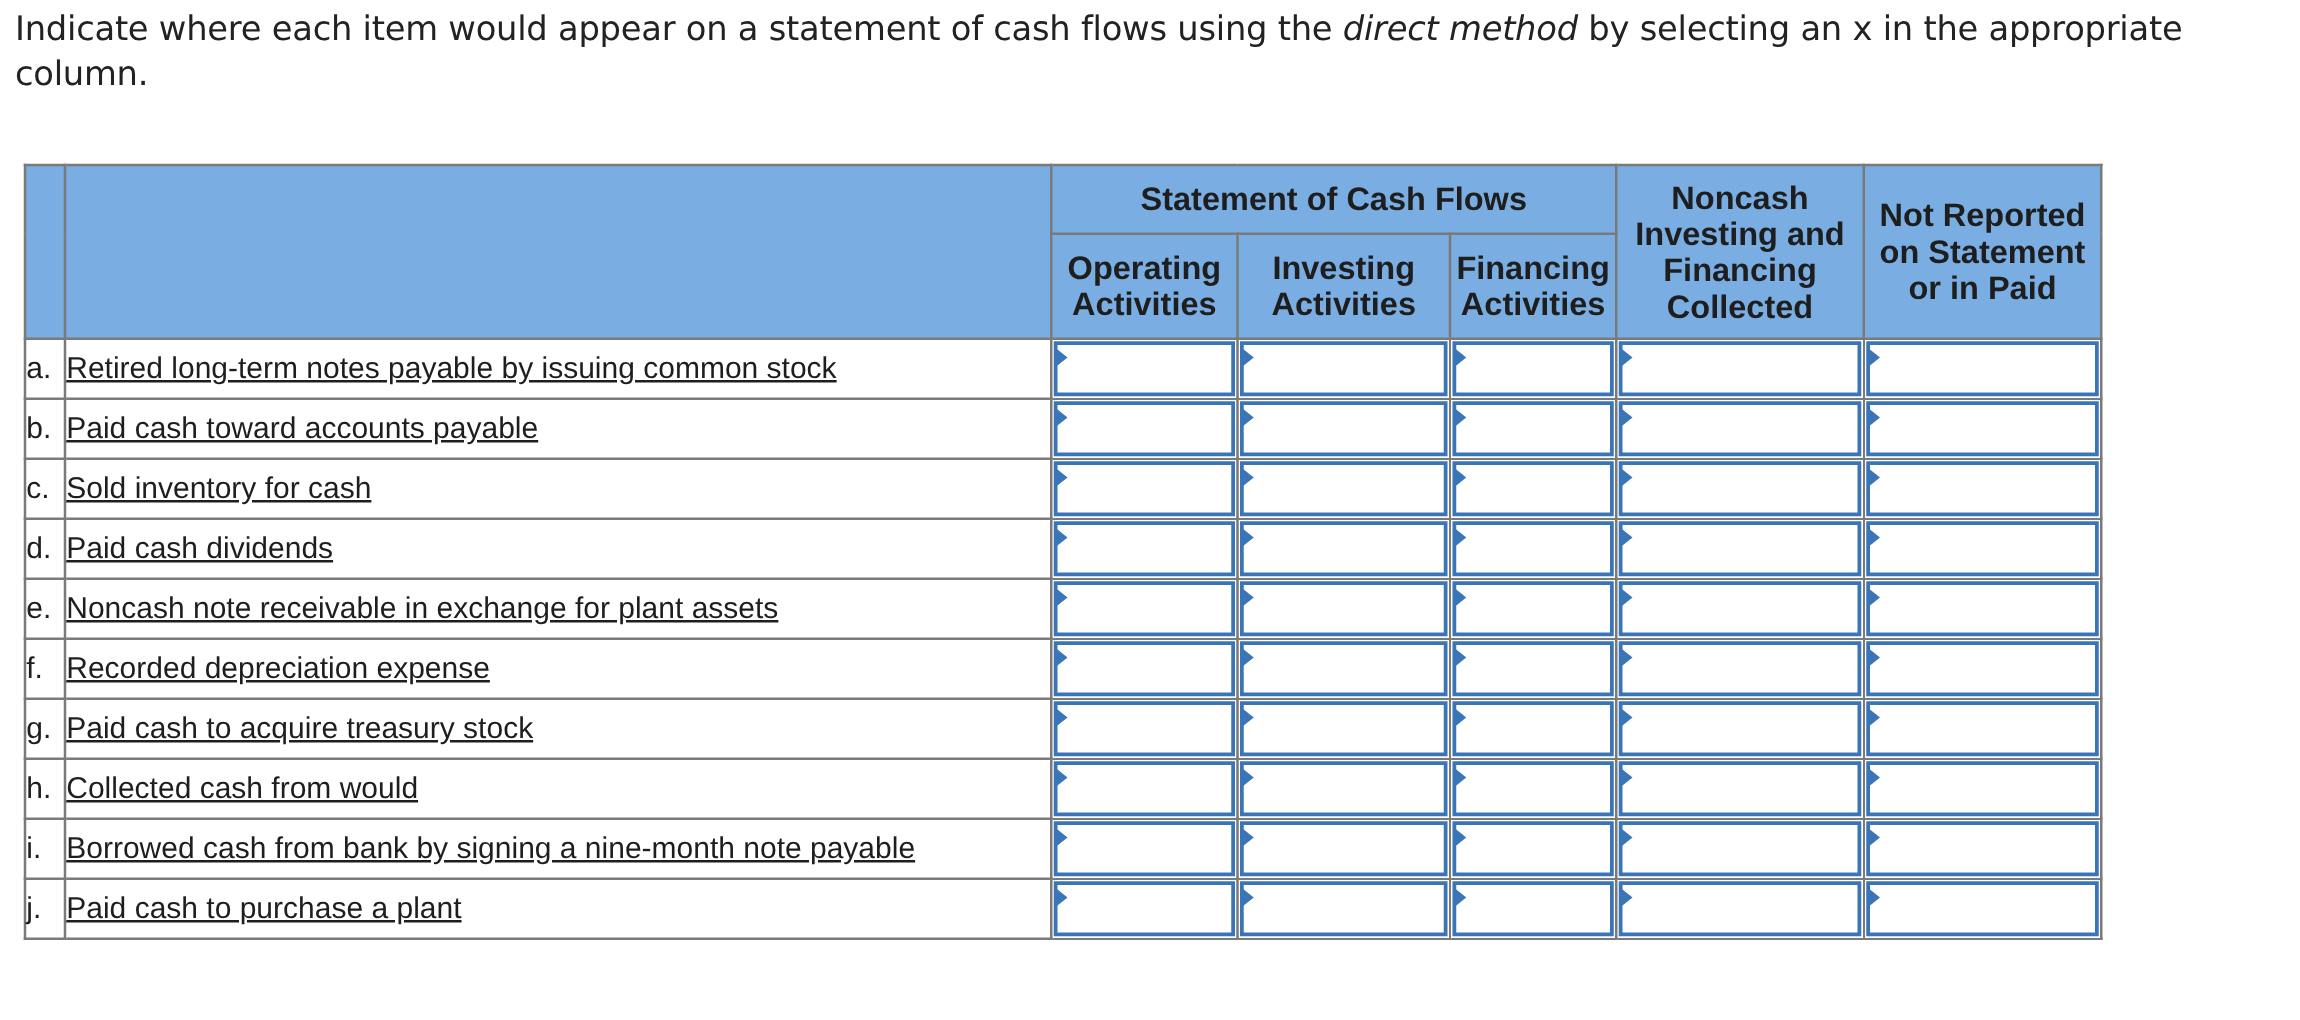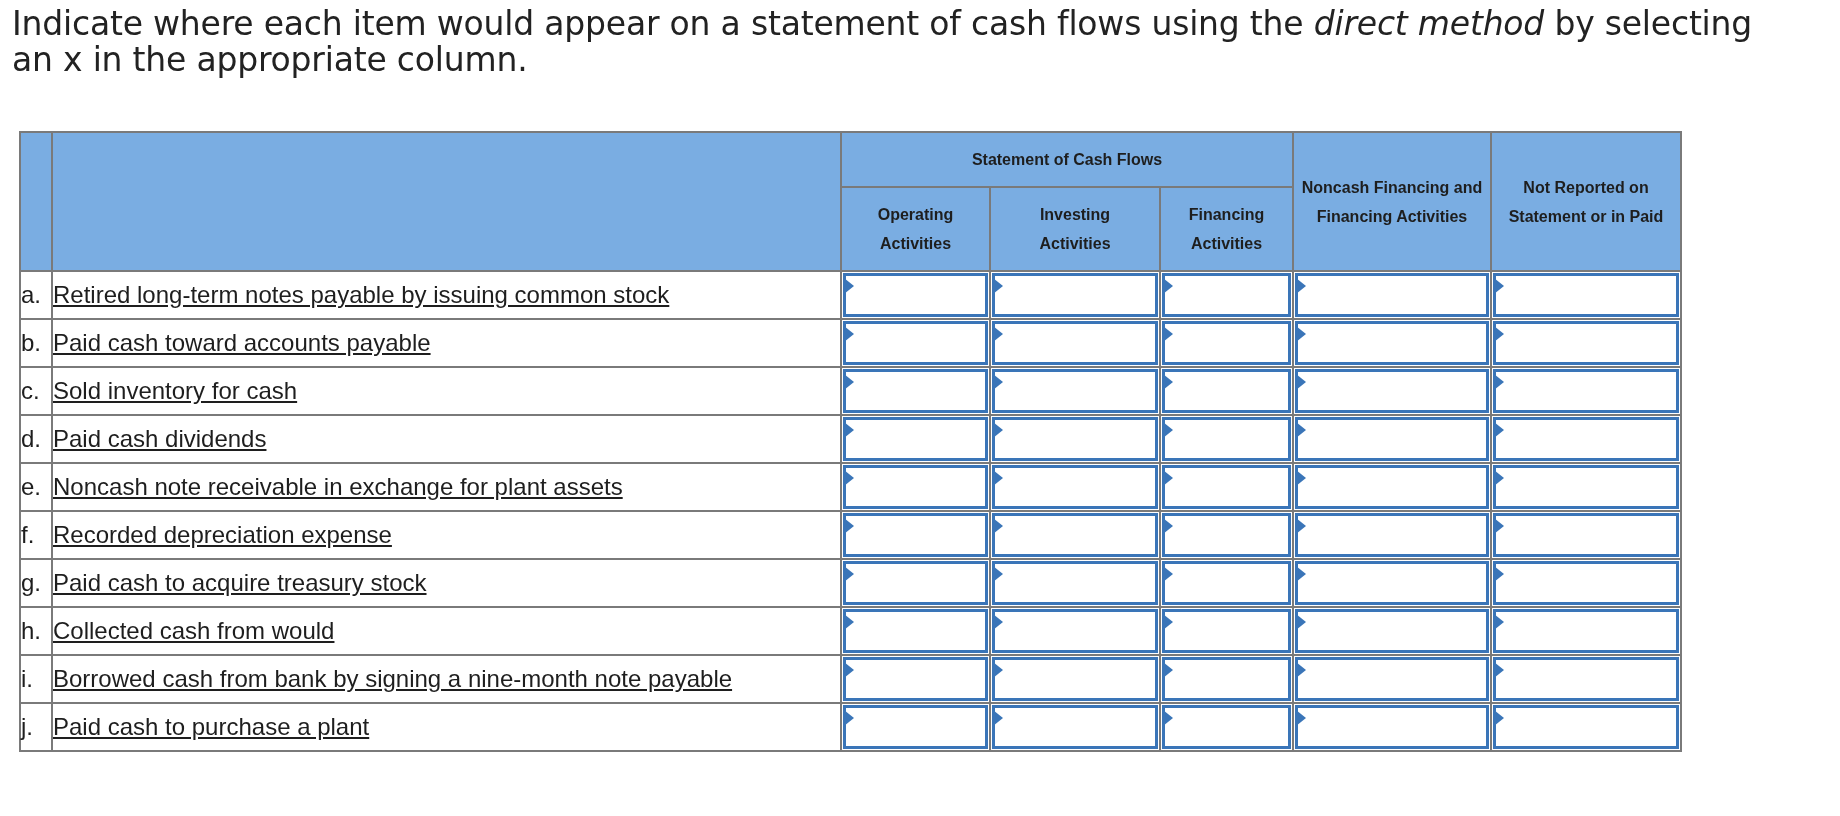--- a/index.html
+++ b/index.html
@@ -1,29 +1,29 @@
 <!DOCTYPE html>
 <html><head>
 <meta charset="utf-8">
 <style>
   html, body { margin: 0; padding: 0; background: #ffffff; }
   body { width: 1840px; height: 816px; position: relative; overflow: hidden; }
   .intro {
     position: absolute; left: 12px; top: 6px; width: 1780px;
-    font-family: "DejaVu Sans", sans-serif; font-size: 33px; line-height: 36px;
+    font-family: "DejaVu Sans", sans-serif; font-size: 27px; line-height: 36px;
     color: #222222; letter-spacing: -0.2px;
   }
   .intro em { font-style: italic; }
   table.grid {
     position: absolute; left: 19px; top: 131px;
     border-collapse: collapse; table-layout: fixed;
     font-family: "Liberation Sans", sans-serif;
   }
   table.grid td, table.grid th { border: 2px solid #7a7a7a; padding: 0; }
-  th { background: #7aade2; color: #1e1e1e; font-weight: bold; font-size: 16px; line-height: 29px; text-align: center; vertical-align: middle; }
+  th { background: #7aade2; color: #1e1e1e; font-weight: bold; font-size: 26px; line-height: 29px; text-align: center; vertical-align: middle; }
   td.letter, td.desc { font-size: 24px; color: #1e1e1e; height: 46px; }
   td.letter { text-align: left; padding-left: 4px; }
   td.desc { padding-left: 6px; white-space: nowrap; text-decoration: underline; }
   td.cell { position: relative; background: #ffffff; }
   .box { position: absolute; left: 1px; top: 1px; right: 1px; bottom: 1px; border: 3px solid #3a75b8; background: #fff; cursor: pointer; }
   .box .flag { position: absolute; left: -2px; top: 2px; width: 0; height: 0;
     border-top: 8px solid transparent; border-bottom: 8px solid transparent; border-left: 10px solid #3a75b8; }
 </style>
 </head>
 <body>
@@ -38,21 +38,21 @@
       <col style="width:170px">
       <col style="width:133px">
       <col style="width:198px">
       <col style="width:190px">
   </colgroup>
   <tbody>
       <tr style="height:55px">
     <th rowspan="2"></th>
     <th rowspan="2"></th>
     <th colspan="3">Statement of Cash Flows</th>
-    <th rowspan="2" style="padding:0 6px">Noncash Financing and Financing Activities</th>
+    <th rowspan="2" style="padding:0 6px">Noncash Investing and Financing Collected</th>
     <th rowspan="2" style="padding:0 8px">Not Reported on Statement or in Paid</th>
   </tr>
   <tr style="height:78px">
     <th style="padding:12px 4px">Operating Activities</th>
     <th style="padding:4px 14px">Investing Activities</th>
     <th style="padding:0 2px">Financing Activities</th>
   </tr>
   </tbody>
     <tbody id="rows">
   <tr>

